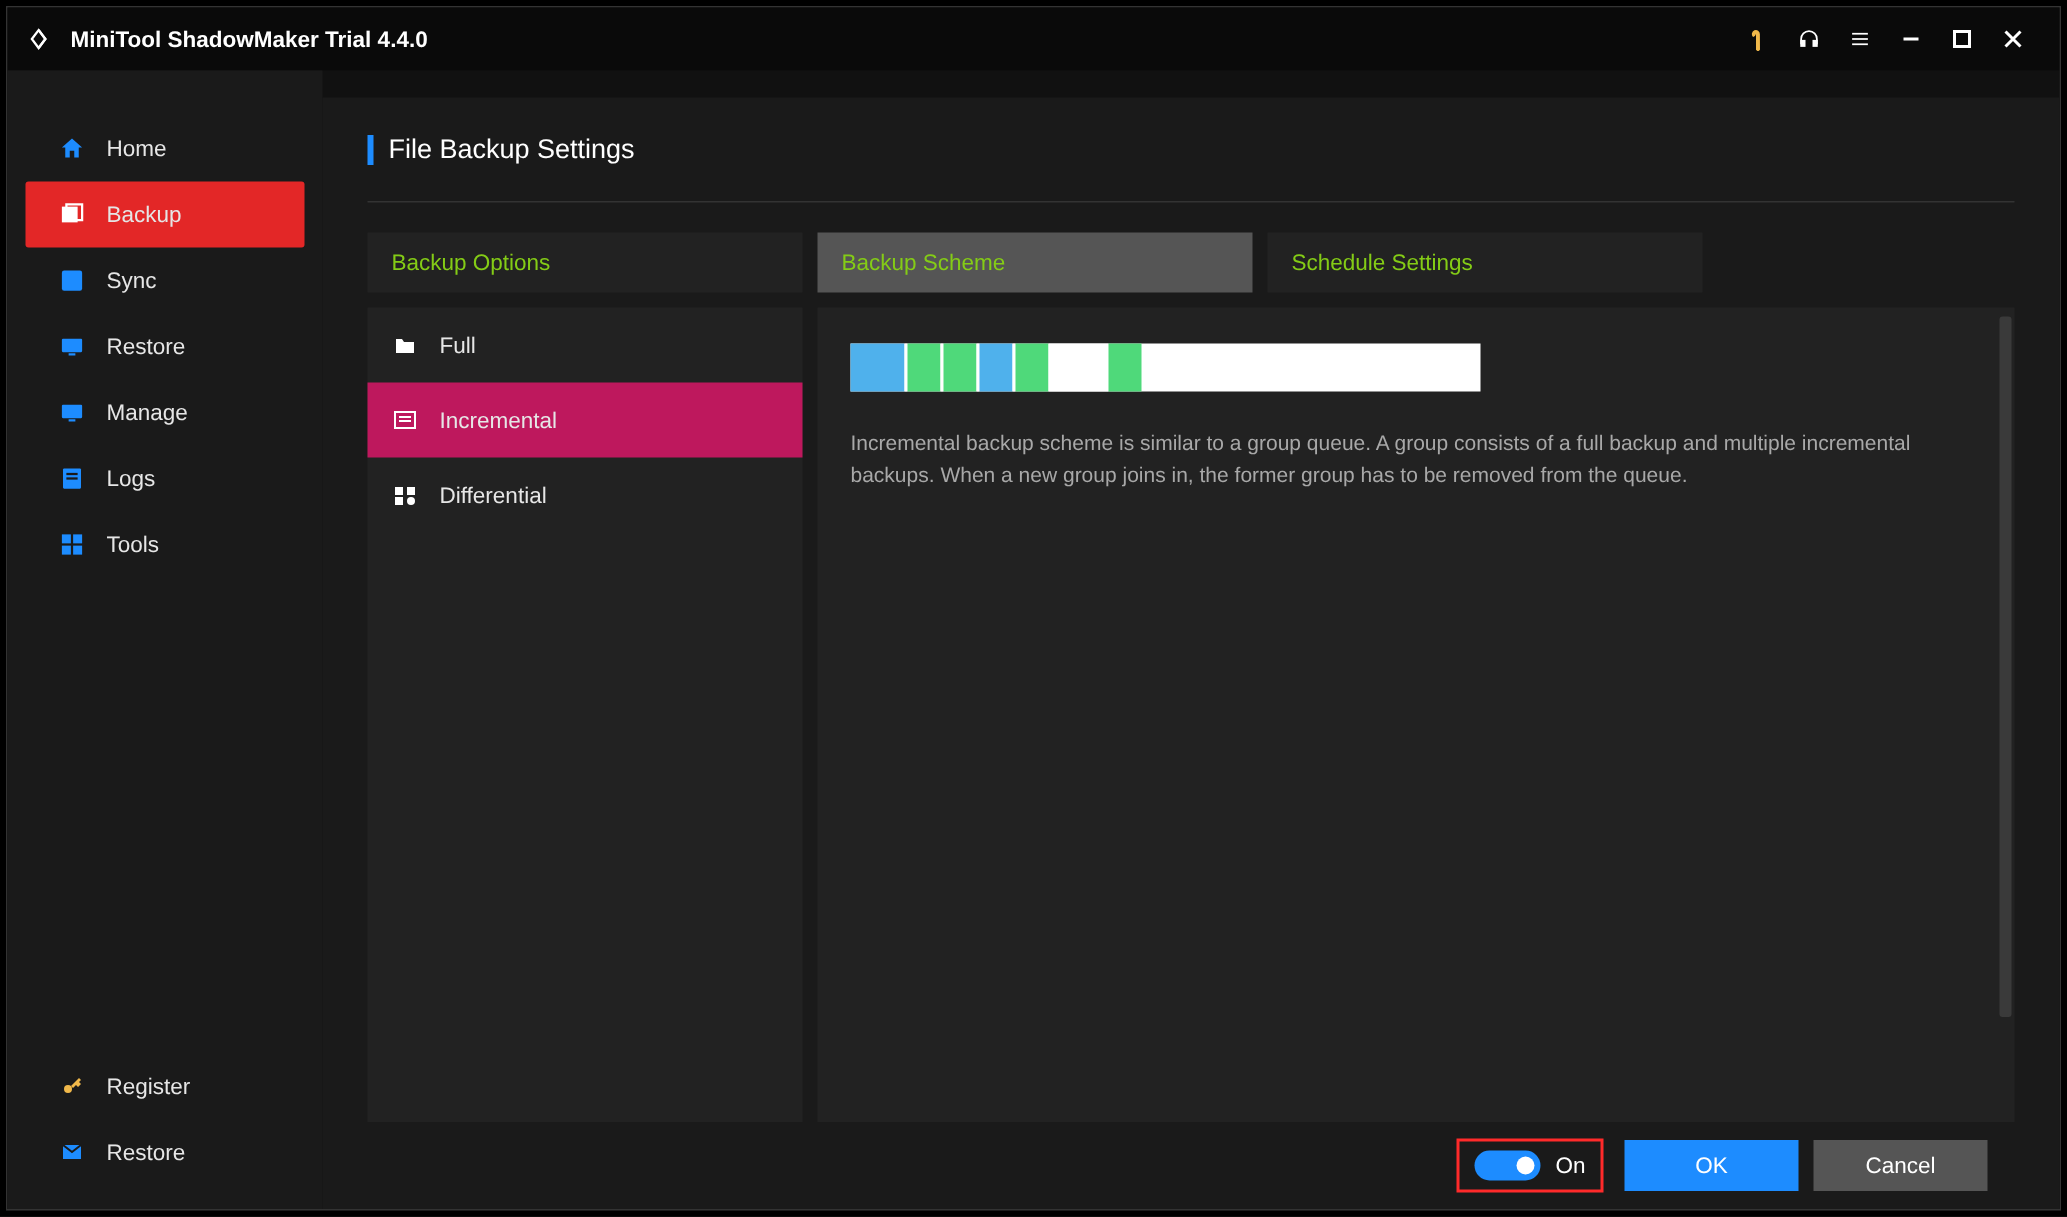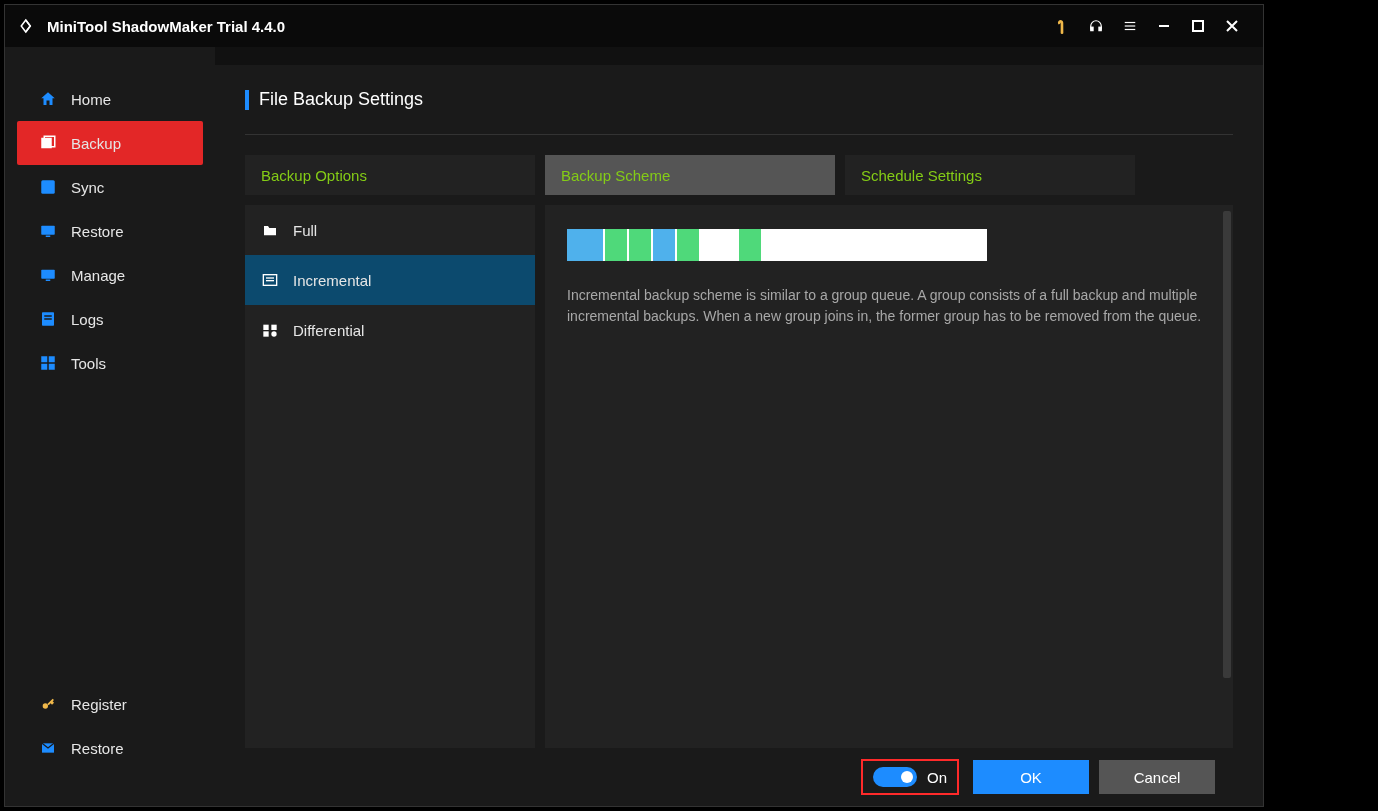--- a/index.html
+++ b/index.html
@@ -1,50 +1,50 @@
 <!DOCTYPE html>
 <html><head>
 <meta charset="utf-8">
 <style>
 * { margin: 0; padding: 0; box-sizing: border-box; font-family: -apple-system, "Segoe UI", Arial, sans-serif; }
 body { width: 1378px; height: 811px; background: #000; overflow: hidden; }
-.app { width: 1260px; height: 803px; margin: 4px; background: #111; border: 1px solid #333; display: flex; flex-direction: column; }
+.app { width: 1370px; height: 803px; margin: 4px; background: #111; border: 1px solid #333; display: flex; flex-direction: column; }
 
 
 .titlebar { height: 42px; background: #0a0a0a; display: flex; align-items: center; padding: 0 14px; color: #fff; font-size: 15px; font-weight: 600; }
 .titlebar-logo { width: 18px; height: 18px; margin-right: 10px; display:flex; align-items:center; justify-content:center;}
 .titlebar-spacer { flex: 1; }
 .titlebar-icon { width: 34px; height: 34px; display: flex; align-items: center; justify-content: center; color: #ddd; cursor: pointer; font-size: 14px; }
 .titlebar-icon.key { color: #f0b84a; }
 
 
 .body { flex: 1; display: flex; background: #111; }
 .sidebar { width: 210px; background: #1a1a1a; padding-top: 30px; display: flex; flex-direction: column; }
 .sidebar-spacer { flex:1; }
 .nav-item { height: 44px; display: flex; align-items: center; padding: 0 22px; color: #e6e6e6; font-size: 15px; cursor: pointer; gap: 14px; margin: 0 12px 0 12px; border-radius: 2px;}
 .nav-item.active { background: #e32727; color: #e5e5e5; }
 .nav-icon { width: 18px; height: 18px; display:flex; align-items:center; justify-content:center;}
 .nav-icon svg { display:block; }
-.bottom-nav { padding-bottom: 36px; }
+.bottom-nav { padding-bottom: 16px; }
 
 
 .content { flex: 1; background: #1a1a1a; margin: 18px 0 0 0; padding: 24px 30px 0 30px; display:flex; flex-direction:column; position:relative;}
 .page-title-row { display: flex; align-items: center; gap: 10px; margin-bottom: 24px; }
 .title-bar-marker { width: 4px; height: 20px; background: #1d8cff; }
 .page-title { color: #fff; font-size: 18px; font-weight: 400; }
 .divider { height:1px; background:#333; margin-bottom:20px;}
 
 .tabs { display: flex; gap: 10px; margin-bottom: 10px; }
 .tab { width: 290px; height: 40px; background: #222; color: #84cc16; display: flex; align-items: center; padding: 0 16px; font-size: 15px; cursor: pointer; }
 .tab.active { background: #555; }
 
 .panel { flex:1; display:flex; gap:10px; }
 .left-col { width: 290px; background: #222; }
 .scheme-item { height: 50px; display: flex; align-items: center; gap: 14px; padding: 0 16px; color: #e6e6e6; font-size: 15px; cursor: pointer; }
-.scheme-item.active { background: #0c4a6e; }
+.scheme-item.active { background: #be185d; }
 .scheme-icon { width:18px; height:18px; display:flex; align-items:center; justify-content:center; }
 
 .right-col { flex:1; background: #222; padding: 24px 22px; position:relative;}
 .retain-row { display: flex; align-items: center; gap: 10px; color: #e6e6e6; font-size: 15px; margin-bottom: 22px; }
 .stepper { display: flex; align-items: center; border: 1px solid #888; height: 30px; }
 .stepper-btn { width: 26px; height: 100%; display: flex; align-items: center; justify-content: center; color: #fff; cursor: pointer; font-size: 12px; }
 .stepper-val { width: 34px; text-align: center; color: #fff; font-size: 14px; }
 
 .blocks { display: flex; height: 32px; width: 420px; background: #fff; margin-bottom: 24px; }
 .blocks div { height:100%; }

